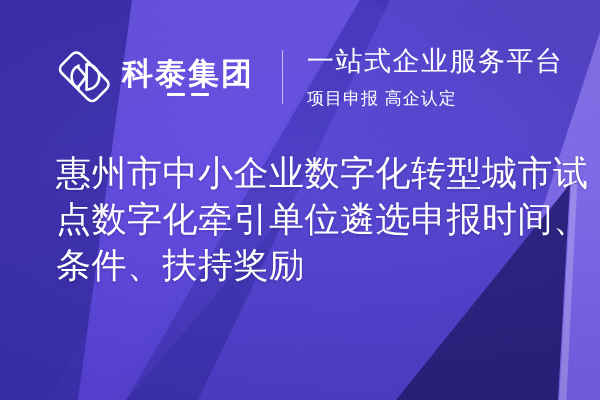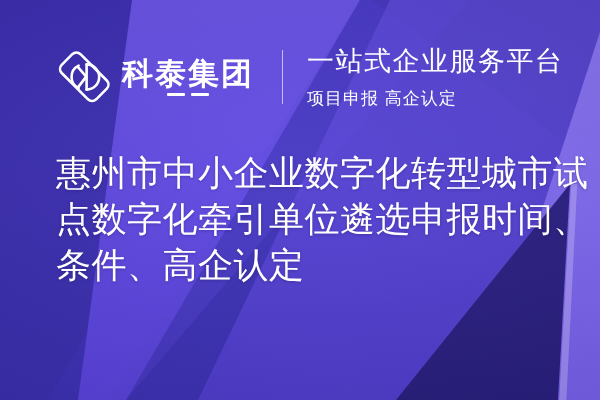--- a/index.html
+++ b/index.html
@@ -226,16 +226,16 @@
     <div class="slogan">
       <div class="slogan-main">一站式企业服务平台</div>
       <div class="slogan-sub">项目申报 高企认定</div>
     </div>
 
   </div>
 
   <div class="headline">
     <div class="headline-line">惠州市中小企业数字化转型城市试</div>
     <div class="headline-line">点数字化牵引单位遴选申报时间、</div>
-    <div class="headline-line">条件、高企认定</div>
+    <div class="headline-line">条件、扶持奖励</div>
   </div>
 
 </div>
 
 </body></html>

